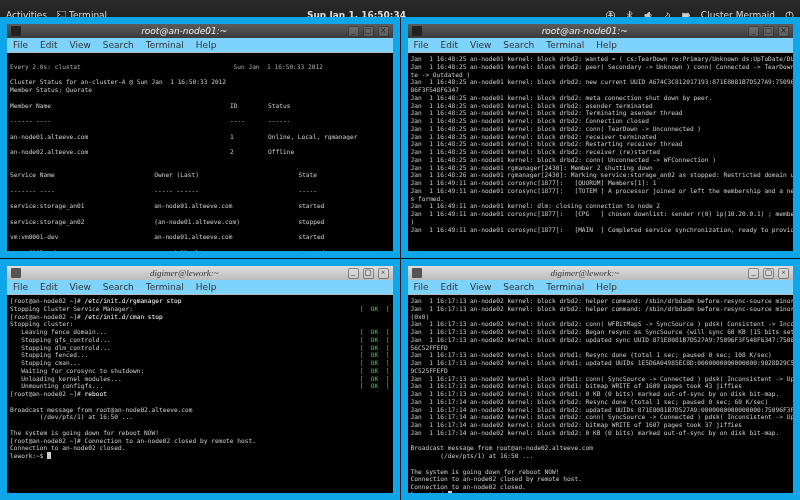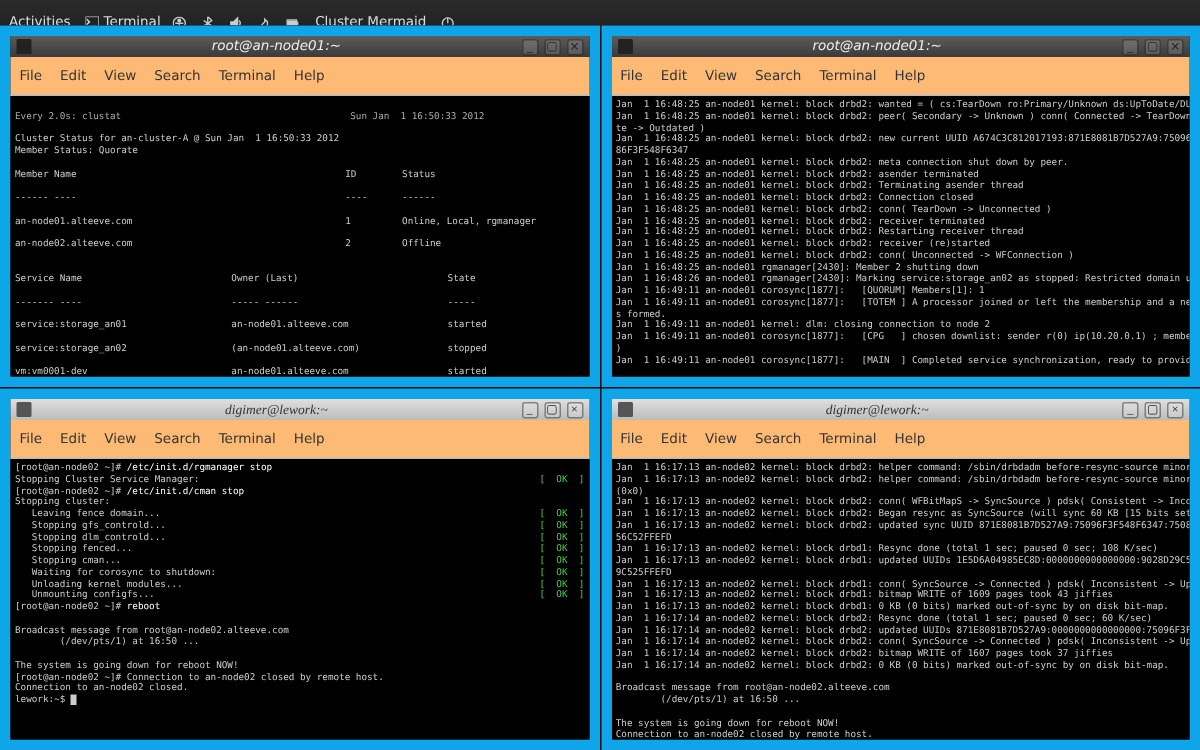--- a/index.html
+++ b/index.html
@@ -50,22 +50,22 @@
     padding: 0 4px;
     font-size: 9px;
     gap: 4px;
   }
   .win.light .titlebar { background: linear-gradient(#dfdfdf,#bcbcbc); color:#333;font-family:Liberation Serif, serif; }
   .titlebar .title { flex:1; text-align:center; white-space:nowrap; overflow:hidden; text-overflow:ellipsis; font-style: italic;}
   .titlebar .wicon { width:10px; height:10px; background:#222; border-radius:1px; }
   .win.light .titlebar .wicon { background:#555; }
   .wbtn { width:11px; height:11px; border:1px solid rgba(0,0,0,.4); border-radius:2px; background:rgba(255,255,255,.15); display:flex; align-items:center; justify-content:center; font-size:8px; line-height:1; color:#222;}
   .menubar {
-    height: 26px;
-    background: #fdba74;
+    height: 15px;
+    background: #7dd3fc;
     color: #333;
     display: flex; align-items: center;
     gap: 12px;
     padding: 0 6px;
     font-size: 9px;
     border-bottom: 1px solid #bbb;
   }
   .menubar span { cursor: default; }
   .term {
     flex: 1;
@@ -101,20 +101,21 @@
     <span>Activities</span>
     <span class="appbtn">
       <svg viewBox="0 0 10 10">
           <rect x="0" y="0" width="10" height="10" fill="#222"></rect>
           <path d="M1 2 L3 4 L1 6" stroke="#ddd" fill="none" stroke-width="1"></path>
           <line x1="4" y1="7" x2="8" y2="7" stroke="#ddd" stroke-width="1"></line>
         </svg>
       <span>Terminal</span>
     </span>
   </div>
+  <div class="center">Sun Jan 1, 16:50:34</div>
   <div class="right">
     <svg viewBox="0 0 10 10">
         <circle cx="5" cy="5" r="4.5" fill="none" stroke="#ccc"></circle>
         <circle cx="5" cy="3" r="1"></circle>
         <path d="M2 5 H8 M5 5 V8 M3 9 L5 7 L7 9" stroke="#ccc" fill="none"></path>
       </svg>
     <svg viewBox="0 0 10 10">
         <path d="M5 0 V10 L8 7 L2 3 M5 0 L8 3 L2 7" fill="none" stroke="#ccc"></path>
       </svg>
     <svg viewBox="0 0 10 10">

